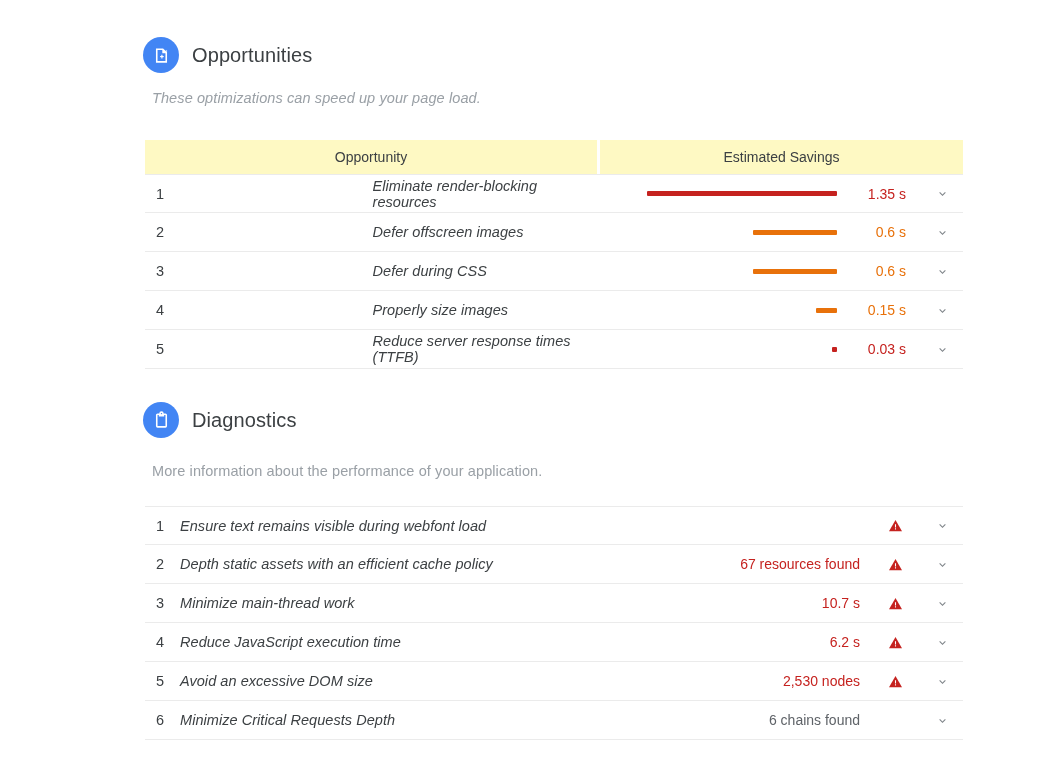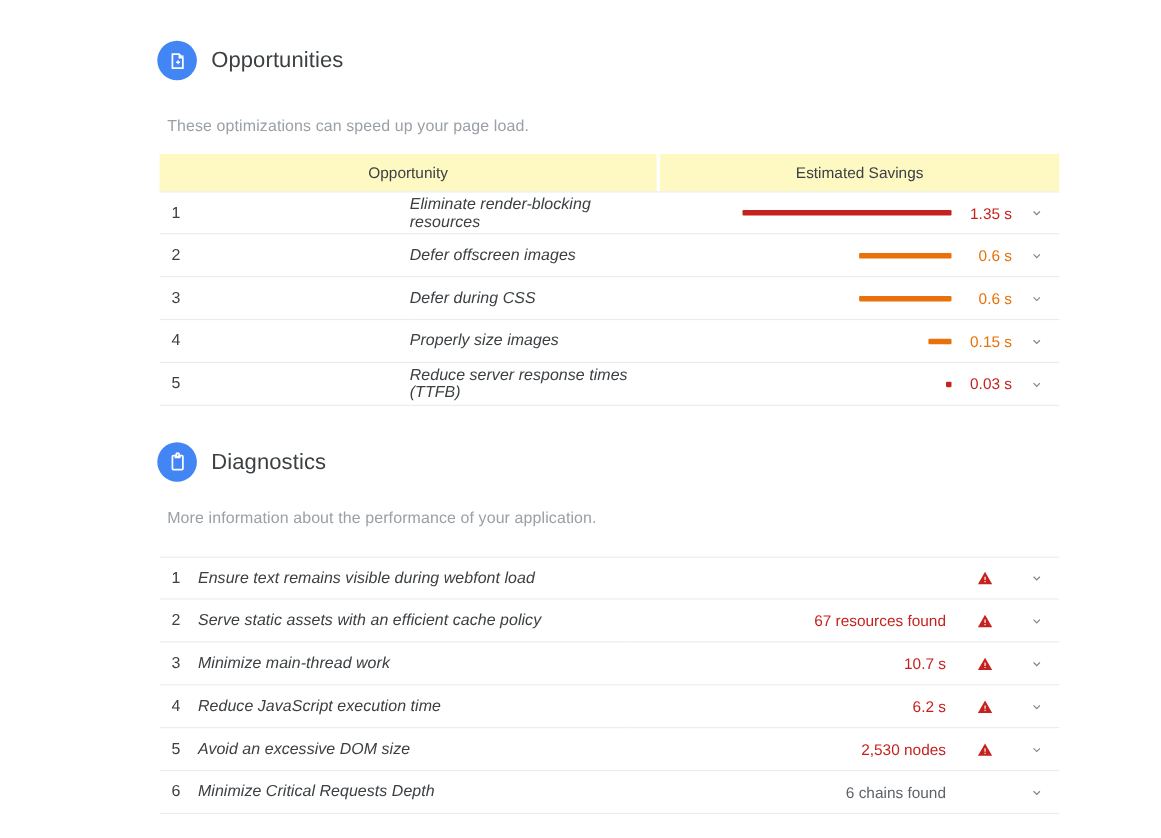--- a/index.html
+++ b/index.html
@@ -83,21 +83,21 @@
     text-align: right;
     padding-right: 10px;
     white-space: nowrap;
   }
 
   
   .sav-wrap {
     display: flex;
     align-items: center;
     justify-content: flex-end;
-    gap: 11px;
+    gap: 25px;
   }
   .bar-track {
     width: 190px;
     height: 5px;
     display: flex;
     justify-content: flex-end;
     align-items: center;
   }
   .bar {
     height: 5px;
@@ -127,21 +127,21 @@
   .warn-slot {
     width: 17px;
     display: flex;
     align-items: center;
     justify-content: center;
     flex: 0 0 17px;
   }
 
   
   .op-head { position: absolute; left: 143px; top: 37px; }
-  .op-desc { position: absolute; left: 152px; top: 107px; }
+  .op-desc { position: absolute; left: 152px; top: 90px; font-style: italic; }
   .op-table { position: absolute; left: 145px; top: 140px; }
 
   .dg-head { position: absolute; left: 143px; top: 402px; }
   .dg-desc { position: absolute; left: 152px; top: 463px; }
   .dg-table { position: absolute; left: 145px; top: 506px; }
   .dg-table td { height: 39px; }
 </style>
 </head>
 <body>
 
@@ -285,21 +285,21 @@
               <span class="chev-btn">
                 <svg width="13" height="13" viewBox="0 0 24 24" aria-hidden="true">
                   <path fill="#80868b" d="M7.4 9.1 12 13.7l4.6-4.6 1.4 1.4-6 6-6-6z"></path>
                 </svg>
               </span>
             </div>
           </td>
         </tr>
         <tr class="row">
           <td class="c-idx">2</td>
-          <td class="c-title" colspan="1">Serve static assets with an efficient cache policy</td>
+          <td class="c-title" colspan="1">Depth static assets with an efficient cache policy</td>
           <td class="c-right">
             <div class="diag-wrap">
               <span class="diag-val" style="color:#c5221f">67 resources found</span>
               <span class="warn-slot">
                 <svg width="15" height="15" viewBox="0 0 24 24" aria-hidden="true">
                   <path fill="#c5221f" d="M12 3 1.6 21h20.8L12 3z"></path>
                   <path fill="#ffffff" d="M11.15 10h1.7v5h-1.7zM11.15 16.4h1.7v1.8h-1.7z"></path>
                 </svg>
               </span>
               <span class="chev-btn">

